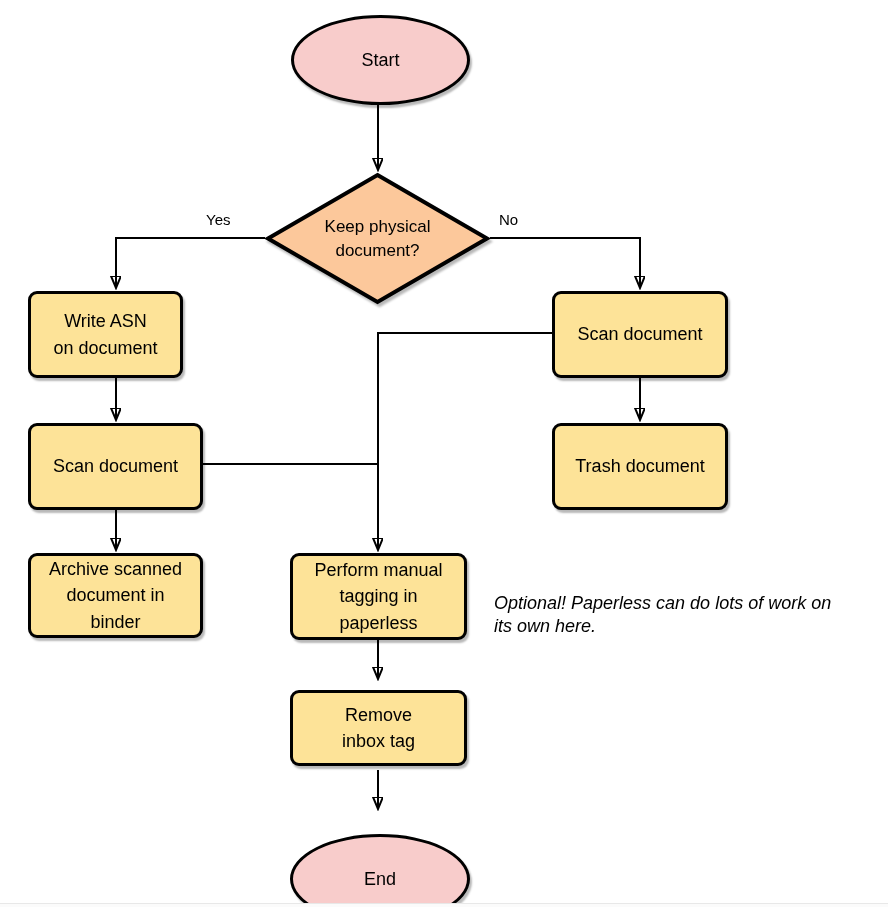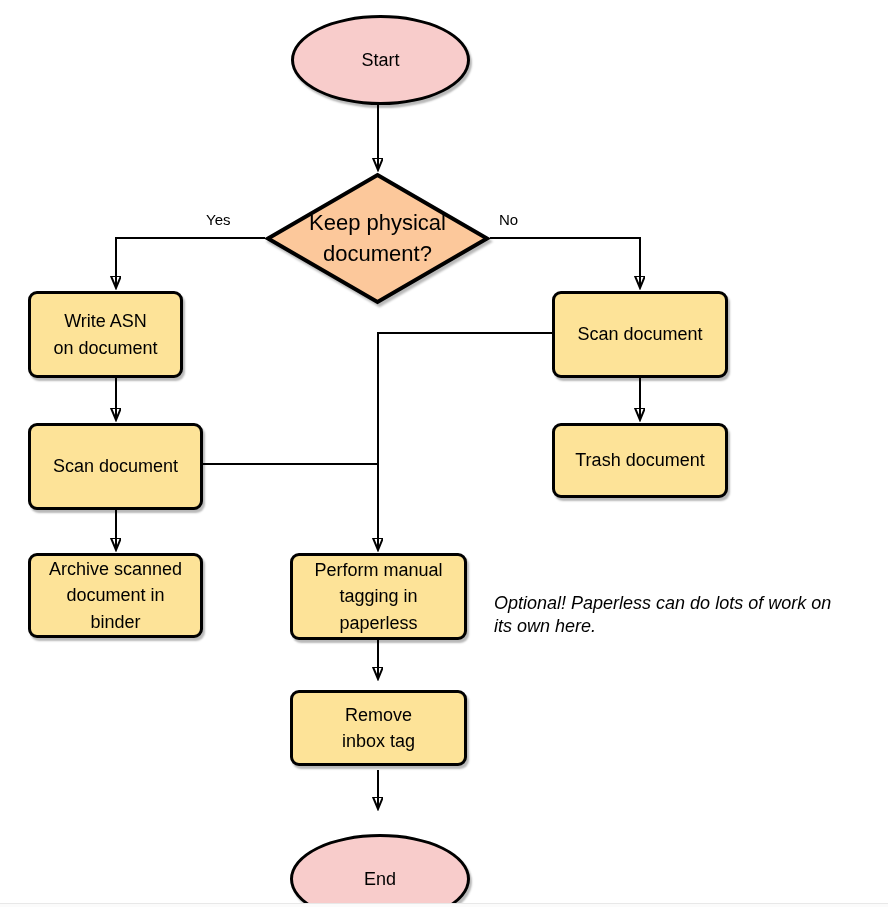--- a/index.html
+++ b/index.html
@@ -37,21 +37,21 @@
   .diamond-wrap svg{position:absolute;left:0;top:0;overflow:visible;}
   .diamond-wrap .diamond-shape{
     fill:var(--decision-fill);
     stroke:var(--stroke);
     stroke-width:4;
     filter:drop-shadow(2px 3px 1px rgba(0,0,0,0.28));
   }
   .diamond-label{
     position:absolute;left:0;top:0;width:100%;height:100%;
     display:flex;align-items:center;justify-content:center;
-    text-align:center;font-size:22px;line-height:1.4;white-space:pre-line;
+    text-align:center;font-size:17px;line-height:1.4;white-space:pre-line;
   }
   .edge-label{
     position:absolute;font-size:15px;text-align:left;white-space:nowrap;
   }
   .annotation{
     position:absolute;left:482px;top:592px;width:406px;
     font-size:18px;font-style:italic;line-height:1.3;white-space:pre-line;margin-left:12px;
   }
   .connectors path{stroke:var(--stroke);stroke-width:2;fill:none;}
   .window-bottom{
@@ -107,21 +107,21 @@
 <div class="node process" style="left:28px;top:553px;width:175px;height:85px;">
   <span>Archive scanned
 document in
 binder</span>
 </div>
 
 <div class="node process" style="left:552px;top:291px;width:176px;height:87px;">
   <span>Scan document</span>
 </div>
 
-<div class="node process" style="left:552px;top:423px;width:176px;height:75px;">
+<div class="node process" style="left:552px;top:423px;width:176px;height:87px;">
   <span>Trash document</span>
 </div>
 
 <div class="node process" style="left:290px;top:553px;width:177px;height:87px;">
   <span>Perform manual
 tagging in
 paperless</span>
 </div>
 
 <div class="annotation">Optional! Paperless can do lots of work on

